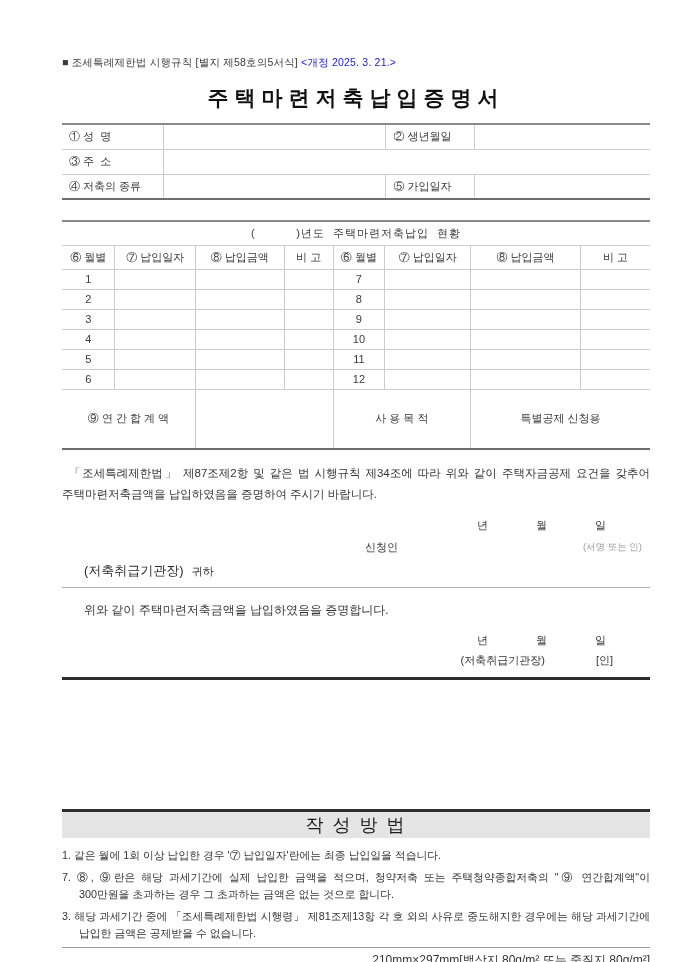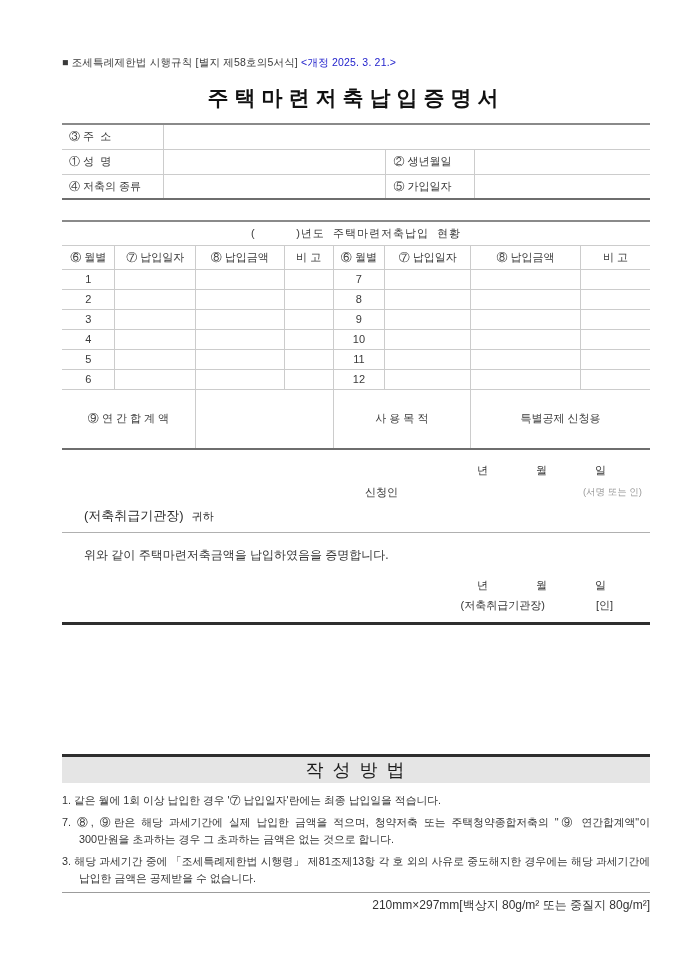--- a/index.html
+++ b/index.html
@@ -89,28 +89,28 @@
 
   <table class="tbl info-tbl">
     <colgroup>
       <col style="width:17.3%">
         <col style="width:37.8%">
         <col style="width:15.1%">
         <col style="width:29.8%">
     </colgroup>
     <tbody>
         <tr>
+      <td class="lbl">① 성  명</td>
+      <td></td>
+      <td class="lbl">② 생년월일</td>
+      <td></td>
+    </tr>
+    <tr>
       <td class="lbl">③ 주  소</td>
       <td colspan="3"></td>
-    </tr>
-    <tr>
-      <td class="lbl">① 성  명</td>
-      <td></td>
-      <td class="lbl">② 생년월일</td>
-      <td></td>
     </tr>
     <tr>
       <td class="lbl">④ 저축의 종류</td>
       <td></td>
       <td class="lbl">⑤ 가입일자</td>
       <td></td>
     </tr>
   </tbody>
     </table>
 
@@ -201,20 +201,21 @@
     </tr>
     <tr class="total-row">
       <td colspan="2">⑨ 연 간 합 계 액</td>
       <td colspan="2"></td>
       <td colspan="2">사 용 목 적</td>
       <td colspan="2">특별공제 신청용</td>
     </tr>
   </tbody>
     </table>
 
+  <p class="para">「조세특례제한법」 제87조제2항 및 같은 법 시행규칙 제34조에 따라 위와 같이 주택자금공제 요건을 갖추어 주택마련저축금액을 납입하였음을 증명하여 주시기 바랍니다.</p>
 
   <div class="dateline first">
     <span>년</span>
     <span>월</span>
     <span>일</span>
   </div>
 
   <div class="applicant-line">
     <span class="applicant">신청인</span>
     <span class="hint">(서명 또는 인)</span>

